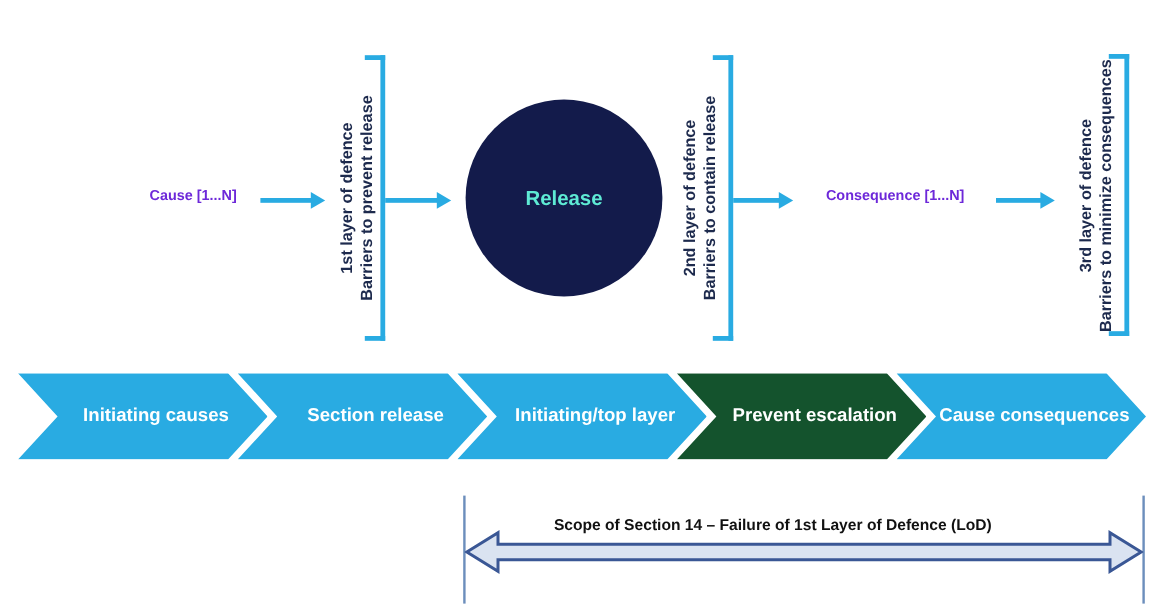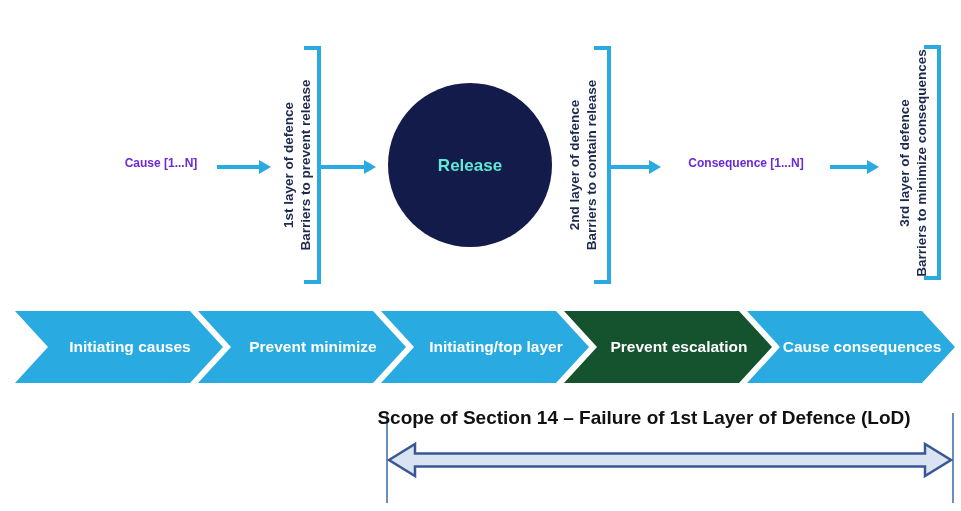--- a/index.html
+++ b/index.html
@@ -52,22 +52,22 @@
     padding-left:22px; box-sizing:border-box;
   }
   .chev-1 { left:0; }   .chev-2 { left:183px; } .chev-3 { left:366px; }
   .chev-4 { left:549px; } .chev-5 { left:732px; }
   
   .scope-vline {
     position:absolute; top:413px; width:2px; height:90px; background:#6c8ebc;
   }
   .scope-arrow-svg { position:absolute; left:387px; top:424px; }
   .scope-label {
-    position:absolute; left:361px; top:410px; width:566px;
-    text-align:center; color:#111111; font-weight:700; font-size:19px;
+    position:absolute; left:361px; top:430px; width:566px;
+    text-align:center; color:#111111; font-weight:700; font-size:13px;
     line-height:16px; white-space:nowrap;
   }
 </style>
 </head>
 <body>
 
 <div class="stage">
 
   <div class="navy-label" style="left:100px; top:156px; width:122px;">Cause [1...N]</div>
 
@@ -116,21 +116,21 @@
     <span>Barriers to minimize consequences</span>
   </div>
 
   <div class="bracket" style="left: 924px; top: 45px; height: 227px; border-color: rgb(41, 171, 226);"></div>
 
   <div class="banner">
     <div class="chev chev-1" style="background: rgb(41, 171, 226);">
       <span>Initiating causes</span>
     </div>
     <div class="chev chev-2" style="background: rgb(41, 171, 226);">
-      <span>Prevent minimize</span>
+      <span>Section release</span>
     </div>
     <div class="chev chev-3" style="background: rgb(41, 171, 226);">
       <span>Initiating/top layer</span>
     </div>
     <div class="chev chev-4" style="background: #14532d;">
       <span>Prevent escalation</span>
     </div>
     <div class="chev chev-5" style="background: rgb(41, 171, 226);">
       <span>Cause consequences</span>
     </div>

